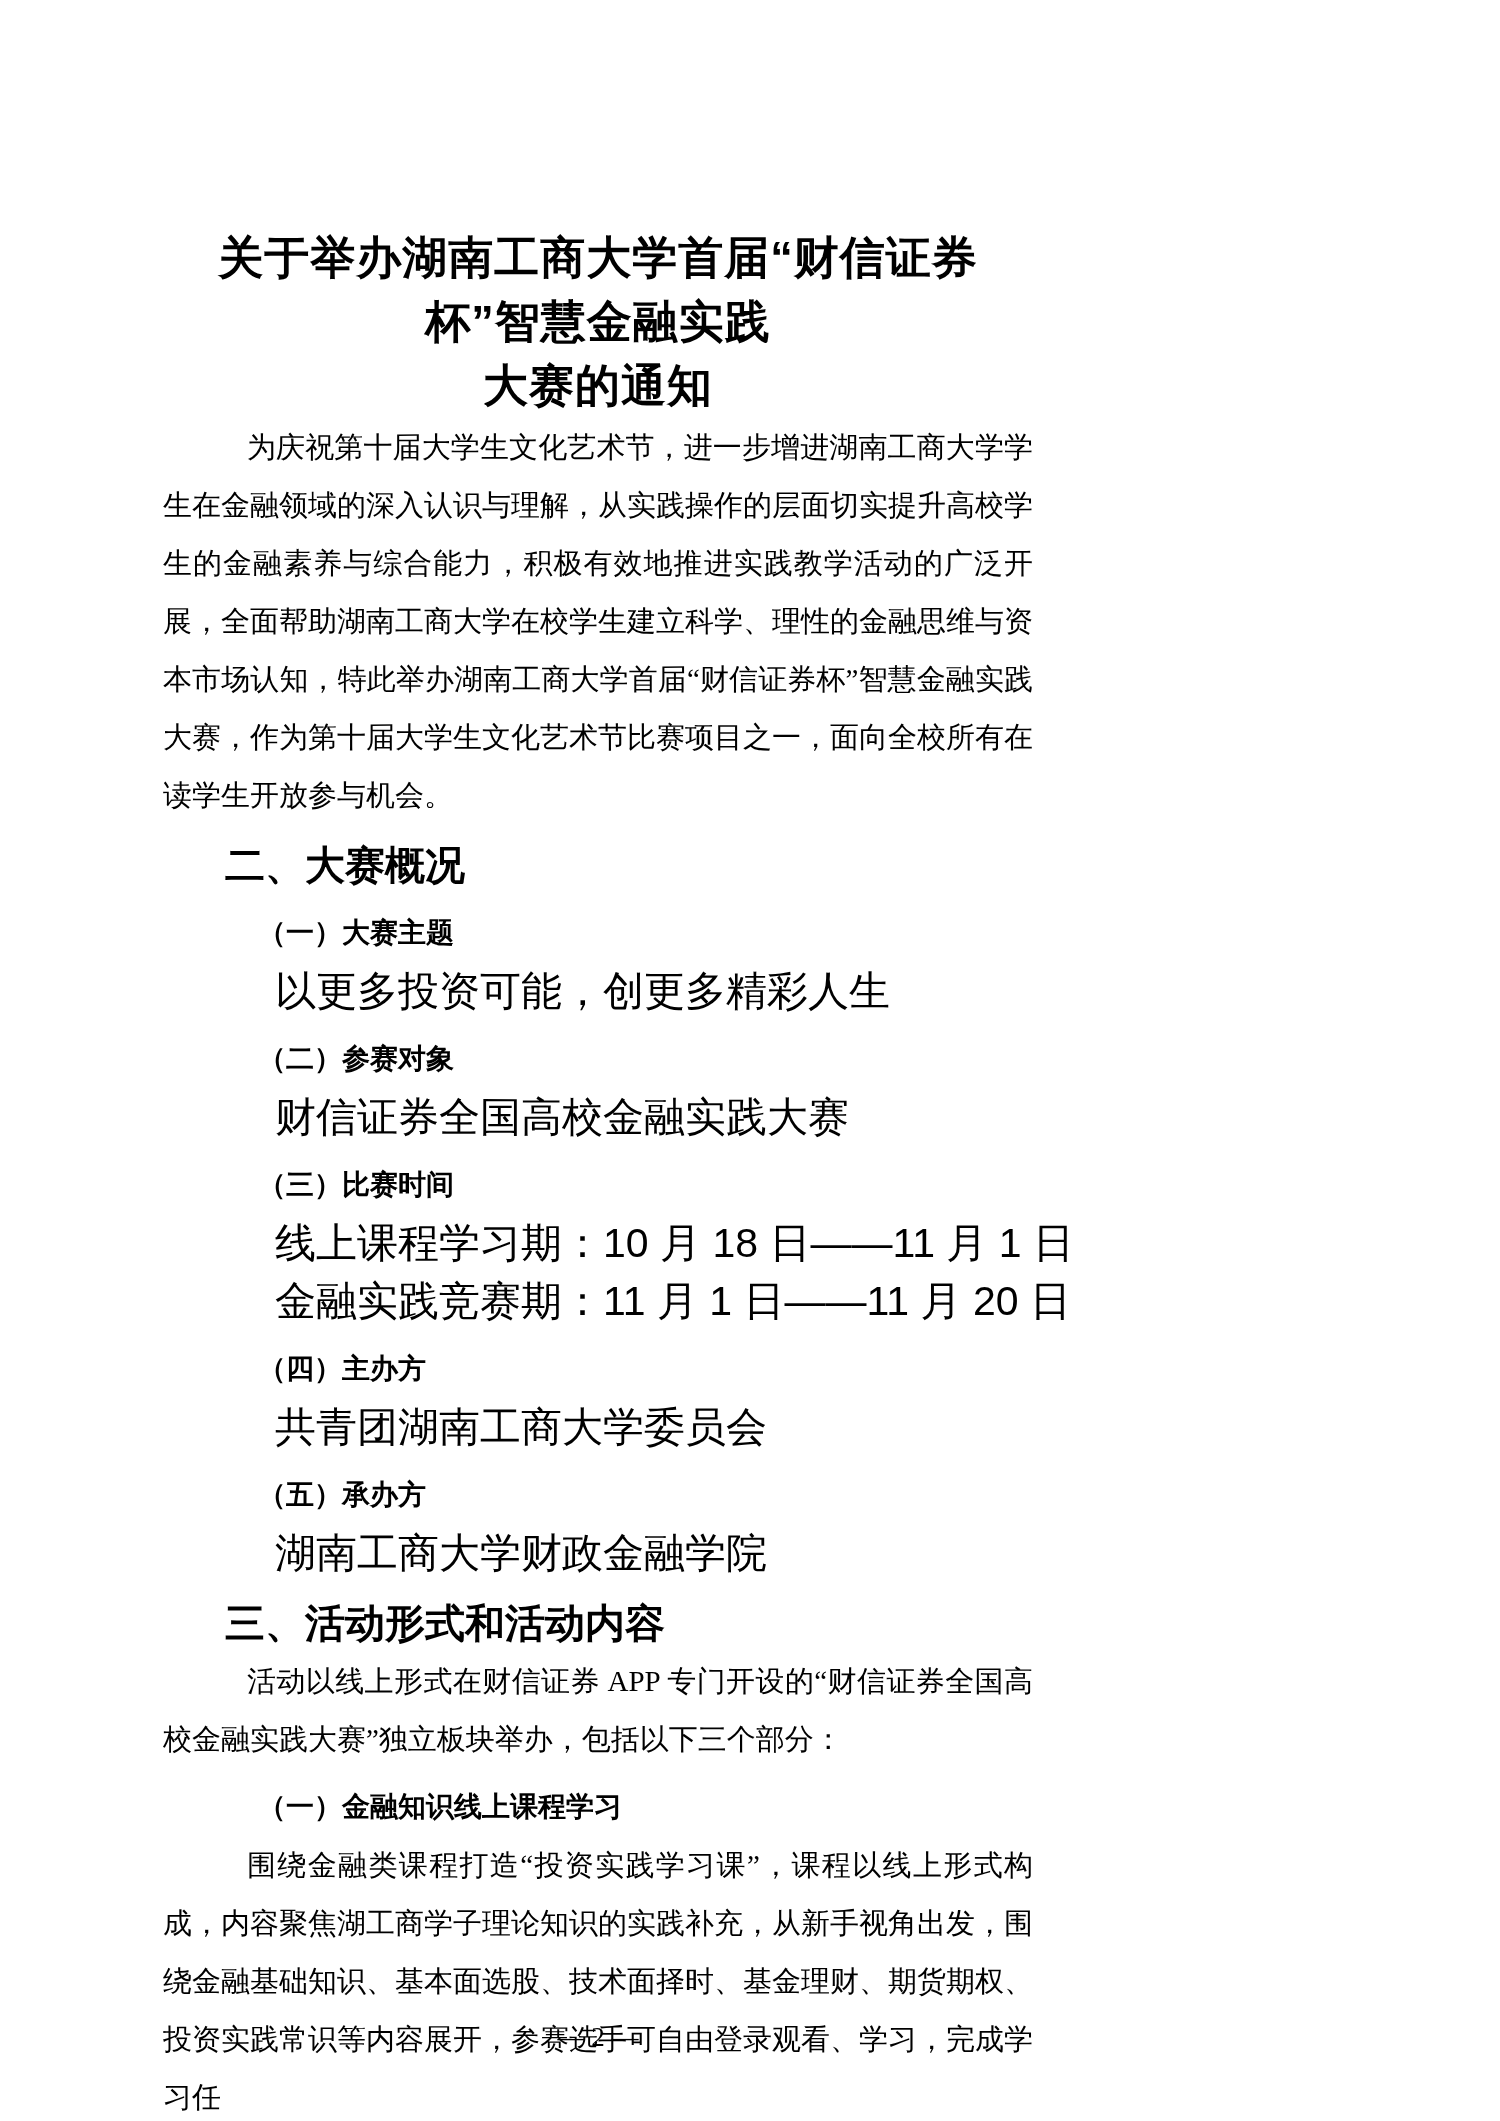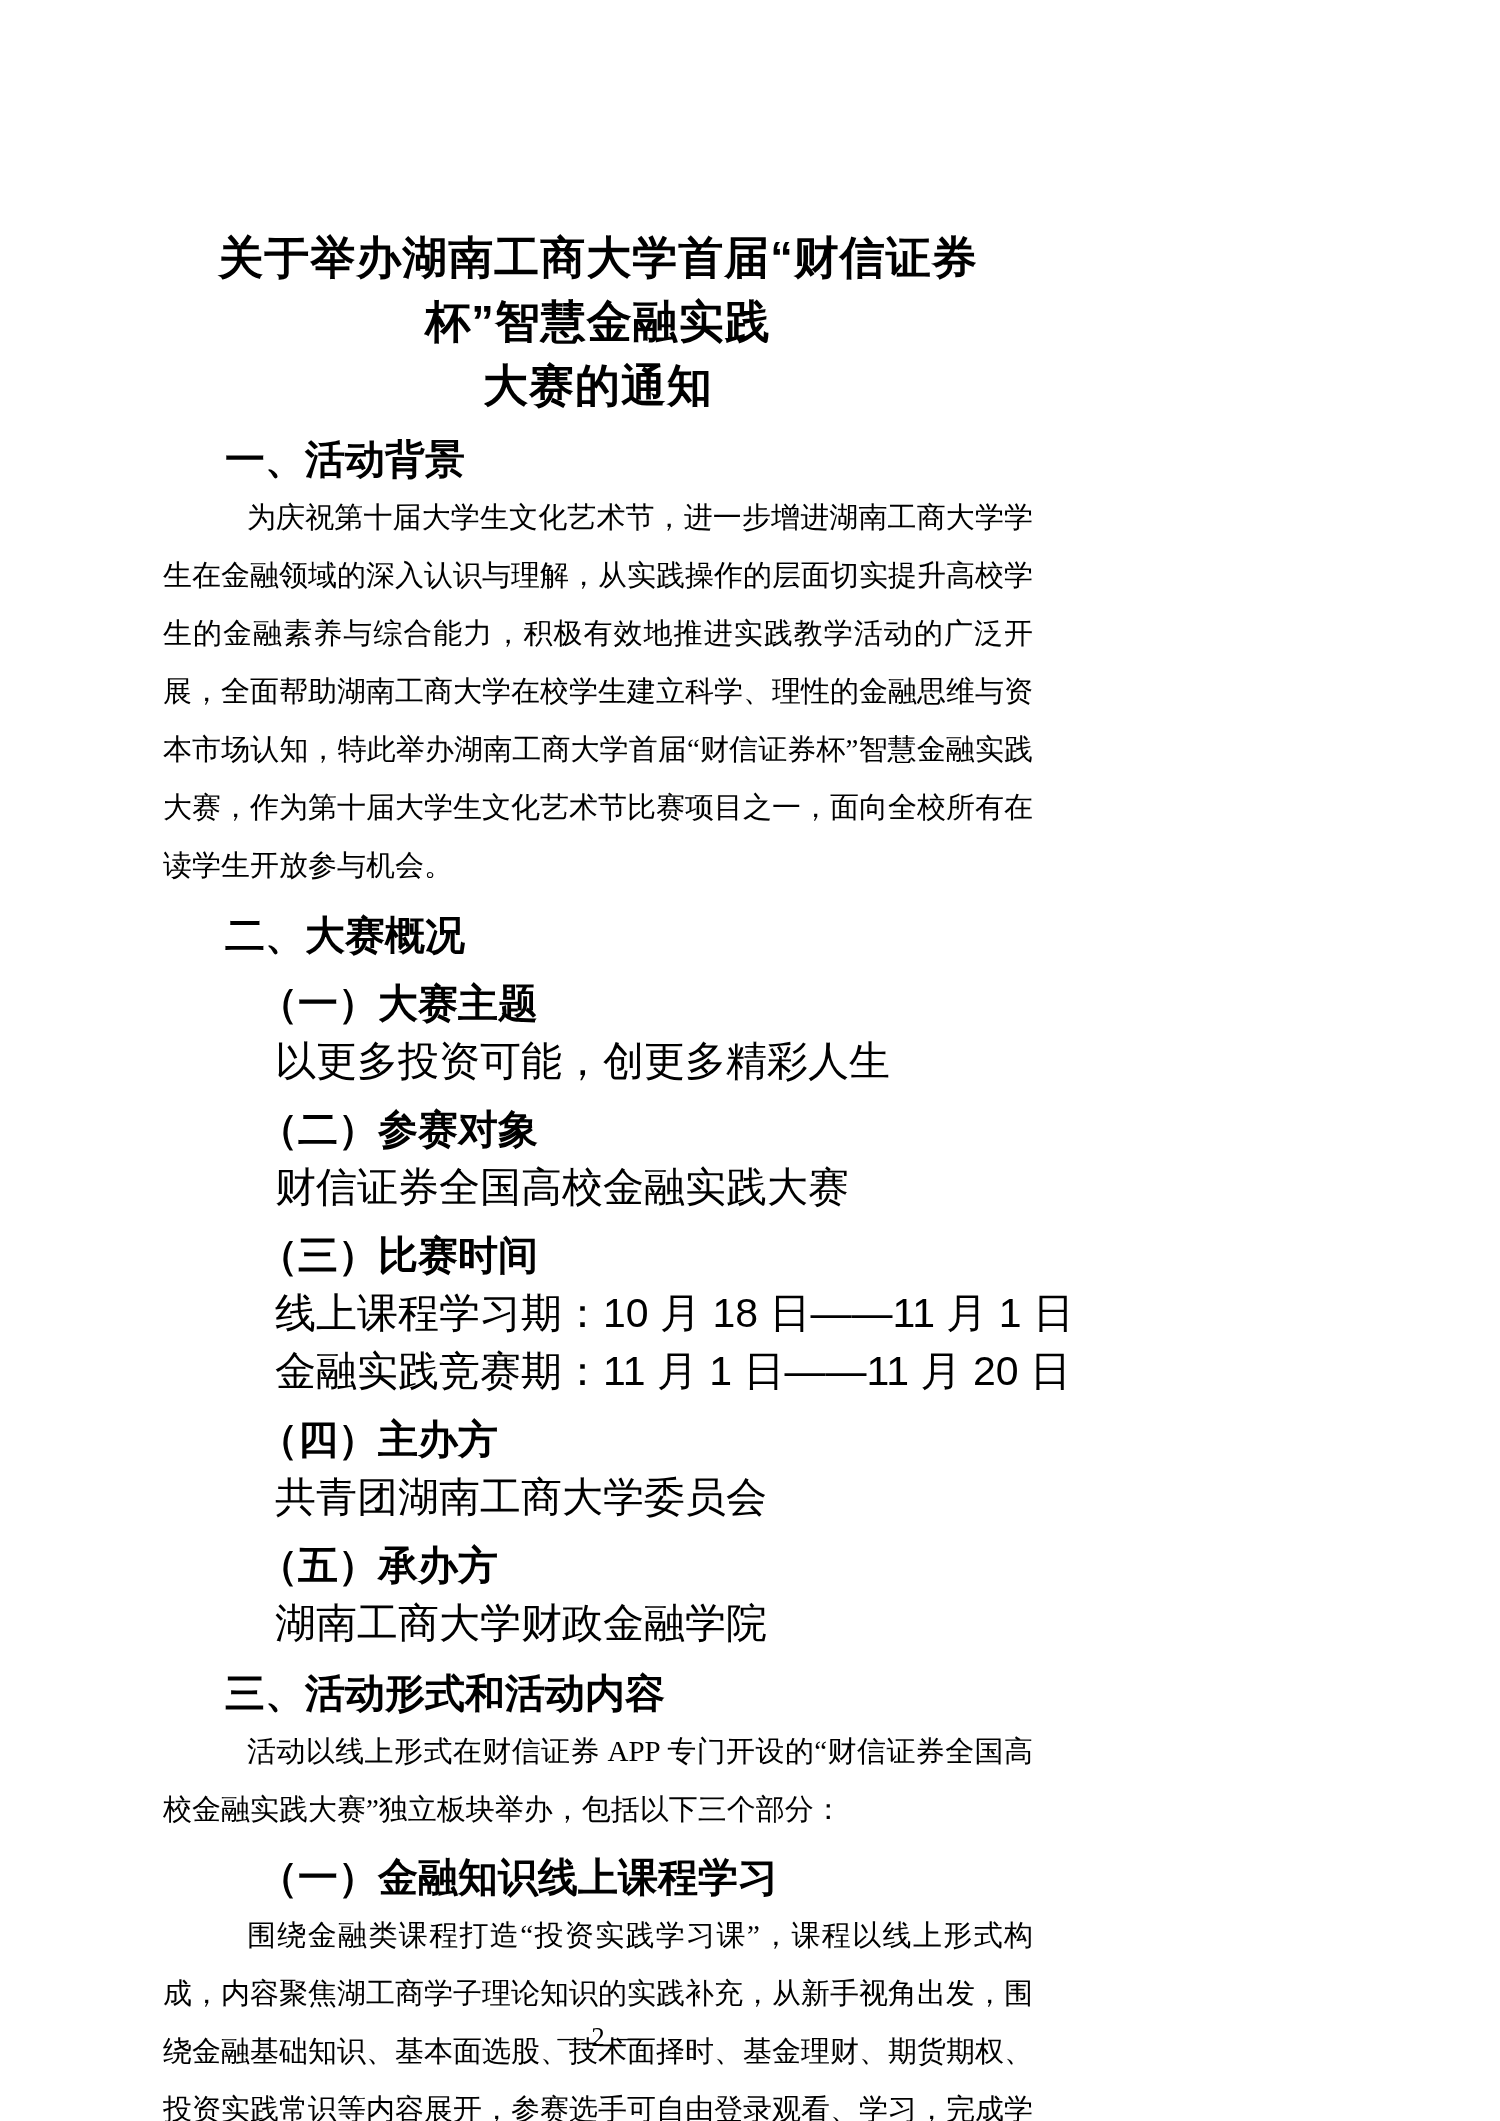--- a/index.html
+++ b/index.html
@@ -38,21 +38,21 @@
     font-size: 40px;
     line-height: 58px;
     margin-top: 12px;
     padding-left: 62px;
   }
 
   
   .h2 {
     font-family: "Liberation Sans", "DejaVu Sans", sans-serif;
     font-weight: bold;
-    font-size: 40px;
+    font-size: 28px;
     line-height: 58px;
     margin-top: 10px;
     padding-left: 95px;
   }
 
   
   .para {
     font-size: 29px;
     line-height: 58px;
     text-align: justify;
@@ -84,21 +84,20 @@
 <body>
 
 <div class="page">
   <div class="content">
 
     <div class="doc-title">
       <span class="t-line">关于举办湖南工商大学首届“财信证券杯”智慧金融实践</span>
       <span class="t-line">大赛的通知</span>
     </div>
 
-    <div class="h1">一、活动背景</div>
     <div class="para">为庆祝第十届大学生文化艺术节，进一步增进湖南工商大学学生在金融领域的深入认识与理解，从实践操作的层面切实提升高校学生的金融素养与综合能力，积极有效地推进实践教学活动的广泛开展，全面帮助湖南工商大学在校学生建立科学、理性的金融思维与资本市场认知，特此举办湖南工商大学首届“财信证券杯”智慧金融实践大赛，作为第十届大学生文化艺术节比赛项目之一，面向全校所有在读学生开放参与机会。</div>
 
     <div class="h1">二、大赛概况</div>
 
     <div class="h2">（一）大赛主题</div>
     <div class="item">以更多投资可能，创更多精彩人生</div>
 
     <div class="h2">（二）参赛对象</div>
     <div class="item">财信证券全国高校金融实践大赛</div>
 

